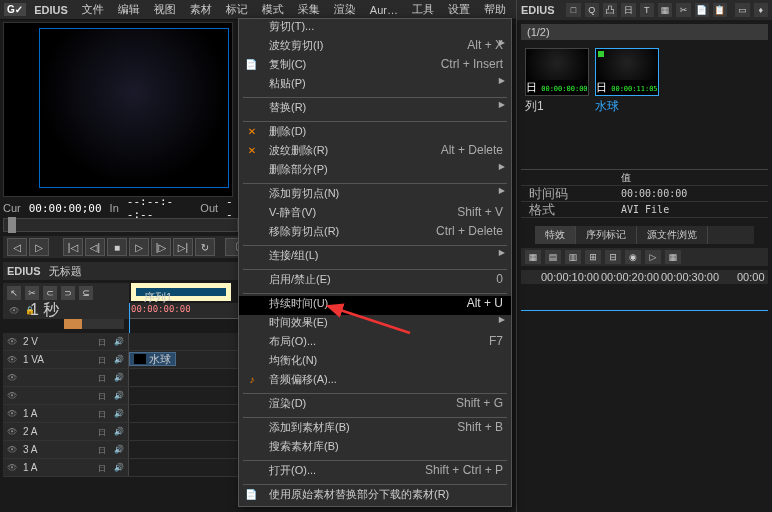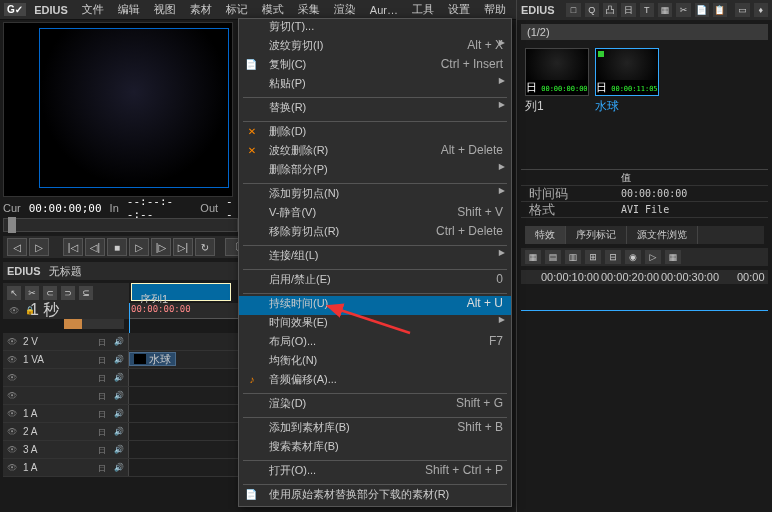--- a/index.html
+++ b/index.html
@@ -44,31 +44,31 @@
 .thumbimg{width:64px;height:48px;background:radial-gradient(circle at 50% 30%,#222 0%,#000 80%);border:1px solid #444;position:relative}
 .thumbimg.sel{border:1px solid #3af}
 .thumbtc{position:absolute;bottom:0;left:0;right:0;background:#000;font-size:7px;color:#3f3;font-family:monospace}
 .thumbmark{position:absolute;top:2px;left:2px;width:6px;height:6px;background:#3c3}
 .thumblabel{font-size:12px;padding:2px 0}
 .thumblabel.sel{color:#3af}
 .proptbl{margin:8px 4px;border-top:1px solid #444}
 .proprow{display:flex;height:16px;align-items:center;border-bottom:1px solid #333}
 .propk{width:100px;padding-left:8px;font-size:13px;color:#aaa}
 .propv{font-size:10px;font-family:monospace}
-.rtabs{display:flex;background:#2a2a2a;height:18px;margin:0 8px}
+.rtabs{display:flex;background:#2a2a2a;height:18px;margin:0 18px}
 .rtab{padding:2px 10px;font-size:10px;border-right:1px solid #444}
 .rtab.act{background:#3a3a3a}
 .rtimeline{margin:4px;height:18px;background:#2a2a2a;display:flex;align-items:center;gap:4px;padding:0 4px}
 .rruler{margin:2px 4px;height:14px;background:#2a2a2a;position:relative;font-size:8px;color:#888}
 .rtick{position:absolute;top:1px}
 
 .ctxmenu{position:absolute;left:238px;top:18px;width:274px;background:#2e2e2e;border:1px solid #555;box-shadow:2px 2px 8px rgba(0,0,0,.6);z-index:100}
 .ctxitem{height:19px;display:flex;align-items:flex-start;padding:0 8px 0 30px;position:relative;font-size:11px}
 .ctxitem.disabled{color:#666}
-.ctxitem.hl{background:#0369a1}
+.ctxitem.hl{background:#000000}
 .ctxicon{position:absolute;left:6px;width:14px;height:14px;display:flex;align-items:center;justify-content:center;font-size:10px;color:#f80}
 .ctxshort{margin-left:auto;color:#aaa;font-size:12px}
 .ctxitem.hl .ctxshort{color:#ddd}
 .ctxsep{height:1px;background:#555;margin:2px 4px}
 .ctxarrow{position:absolute;right:6px;font-size:8px;color:#aaa}
 .redarrow{position:absolute;left:320px;top:298px;z-index:101;pointer-events:none}
 </style>
 </head>
 <body>
 
@@ -132,21 +132,21 @@
   <span>无标题</span>
 </div>
 
 <div class="toolicons" style="top:283px">
   <div class="ti">↖</div>
   <div class="ti">✂</div>
   <div class="ti">⊂</div>
   <div class="ti">⊃</div>
   <div class="ti">⊆</div>
 </div>
-<div style="position:absolute;left:131px;top:283px;width:100px;height:18px;background:#0369a1;border:1px solid #fef9c3;padding:8px 8px"><span>序列1</span></div>
+<div style="position:absolute;left:131px;top:283px;width:100px;height:18px;background:#0c4a6e;border:5px solid #fef9c3;padding:2px 8px"><span>序列1</span></div>
 
 <div class="toolicons2">
   <span class="trackicon">👁</span>
   <span class="trackicon">🔒</span>
 </div>
 <div style="position:absolute;left:30px;top:300px;font-size:16px;color:#ccc">1 秒</div>
 <div style="position:absolute;left:64px;top:319px;width:60px;height:10px;background:linear-gradient(90deg,#c84 0%,#c84 30%,#333 30%);font-size:8px"></div>
 
 <div class="ruler">
   <span style="position:absolute;left:2px;top:1px;font-size:9px;color:#f88;font-family:monospace">00:00:00:00</span>

